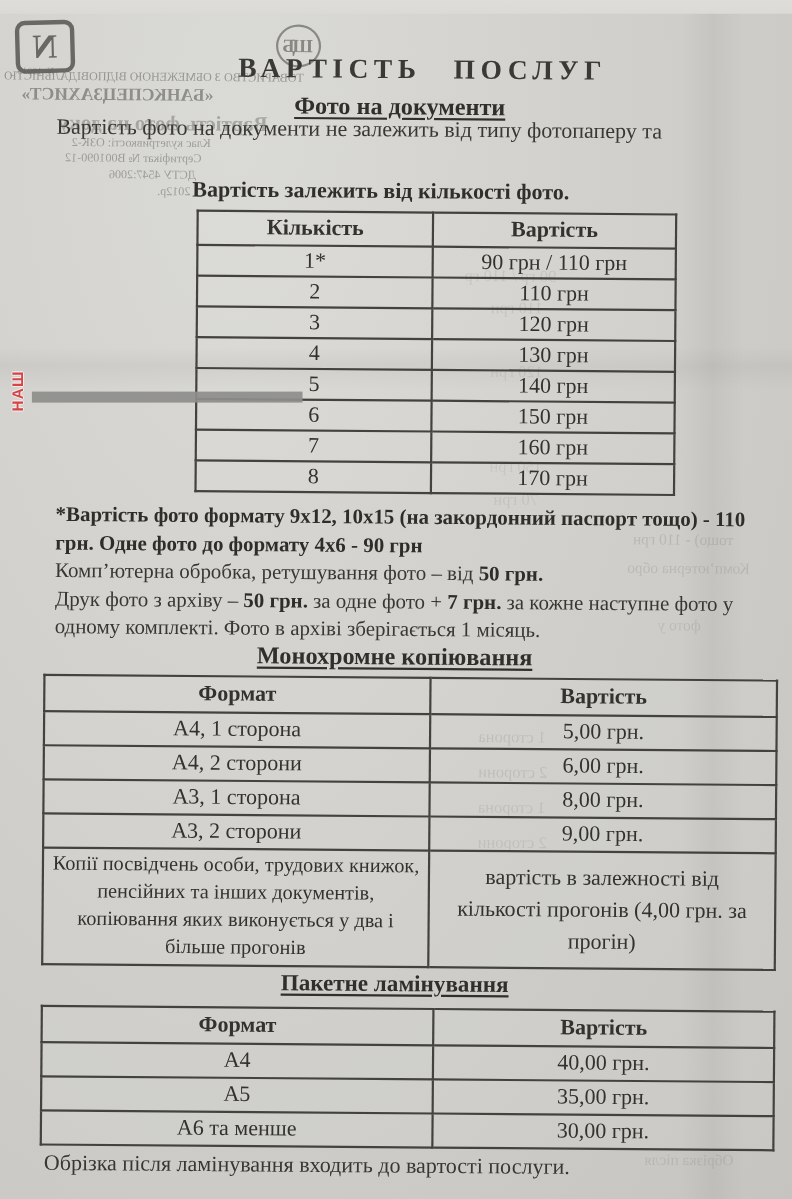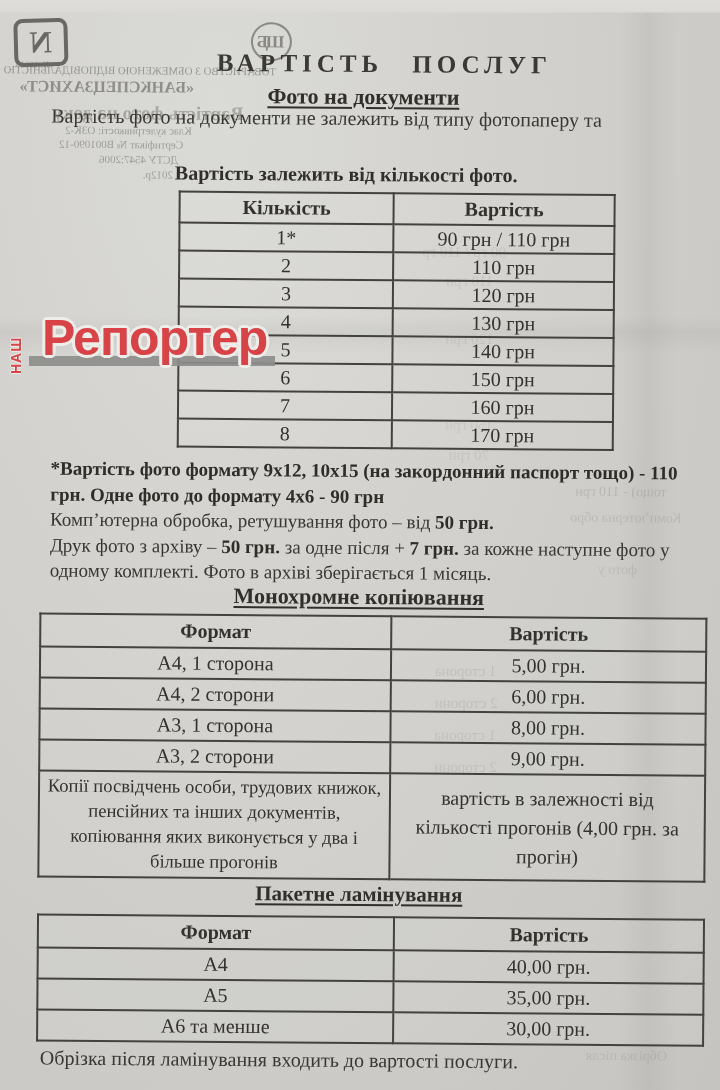--- a/index.html
+++ b/index.html
@@ -144,21 +144,21 @@
           <tr>
             <td>8</td>
             <td>170 грн</td>
           </tr>
         </tbody>
       </table>
 
     <div class="abs notes" style="left:50px;top:458px;width:648px;">
         <div><span class="b">*Вартість фото формату 9х12, 10х15 (на закордонний паспорт тощо) - 110 грн. Одне фото до формату 4х6 - 90 грн</span></div>
         <div><span>Комп’ютерна обробка, ретушування фото – від </span><span class="b">50 грн.</span></div>
-        <div><span>Друк фото з архіву –  </span><span class="b">50 грн.</span><span> за одне після + </span><span class="b">7 грн.</span><span> за кожне наступне фото у одному комплекті. Фото в архіві зберігається 1 місяць.</span></div>
+        <div><span>Друк фото з архіву –  </span><span class="b">50 грн.</span><span> за одне фото + </span><span class="b">7 грн.</span><span> за кожне наступне фото у одному комплекті. Фото в архіві зберігається 1 місяць.</span></div>
       </div>
 
     <div class="abs h2" style="left:234px;top:584px;font-size:22px;">Монохромне копіювання</div>
 
     <table id="table2">
         <thead>
           <tr>
             <th>Формат</th>
             <th>Вартість</th>
           </tr>
@@ -211,16 +211,15 @@
           </tr>
         </tbody>
       </table>
 
     <div class="abs footer-note" style="left:44px;top:1049px;">Обрізка після ламінування входить до вартості послуги.</div>
   </div>
 
   <div class="logo">
     <div class="logo-bar"></div>
     <div class="logo-nash">НАШ</div>
-    <div class="logo-word">Репортер</div>
   </div>
 
 </div>
 
 </body></html>

